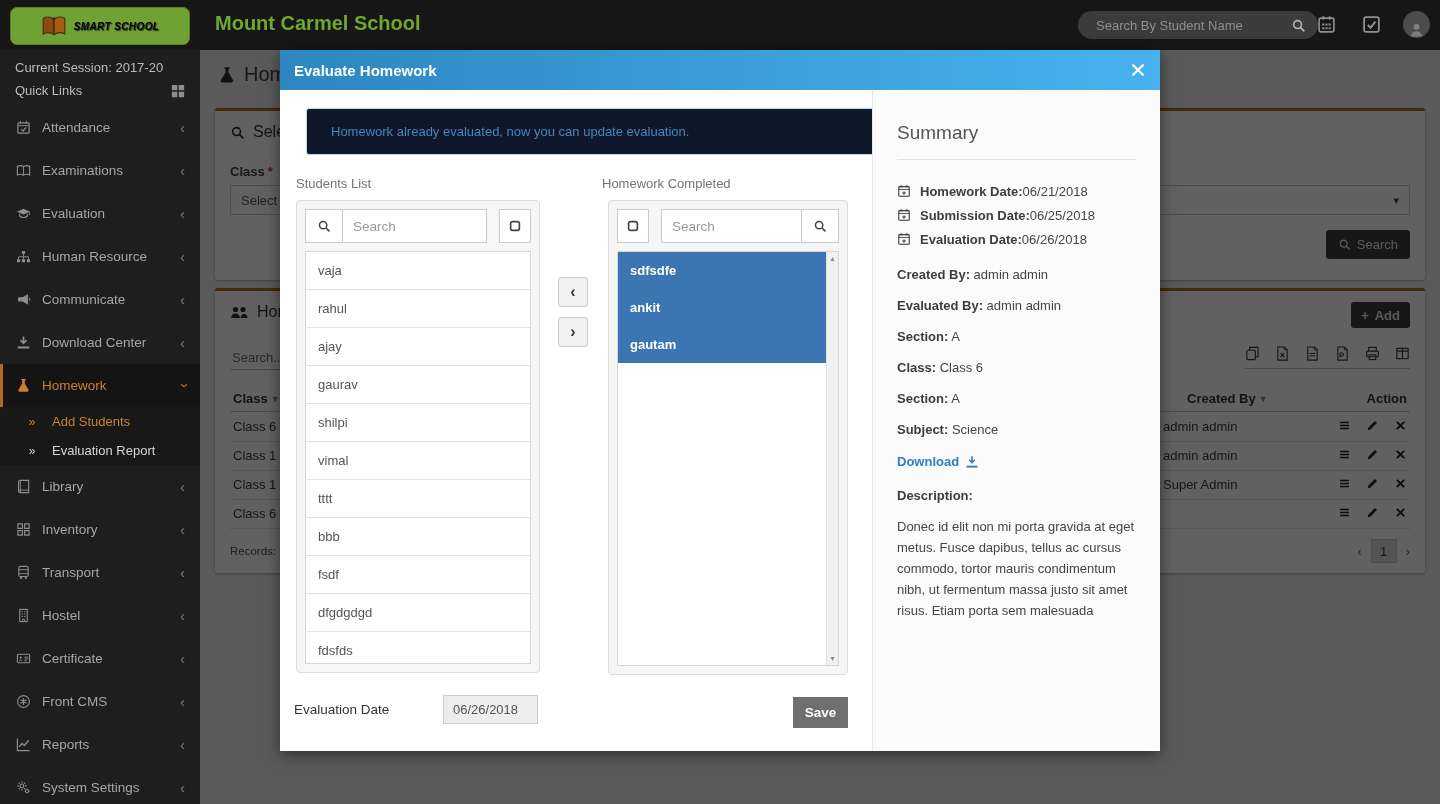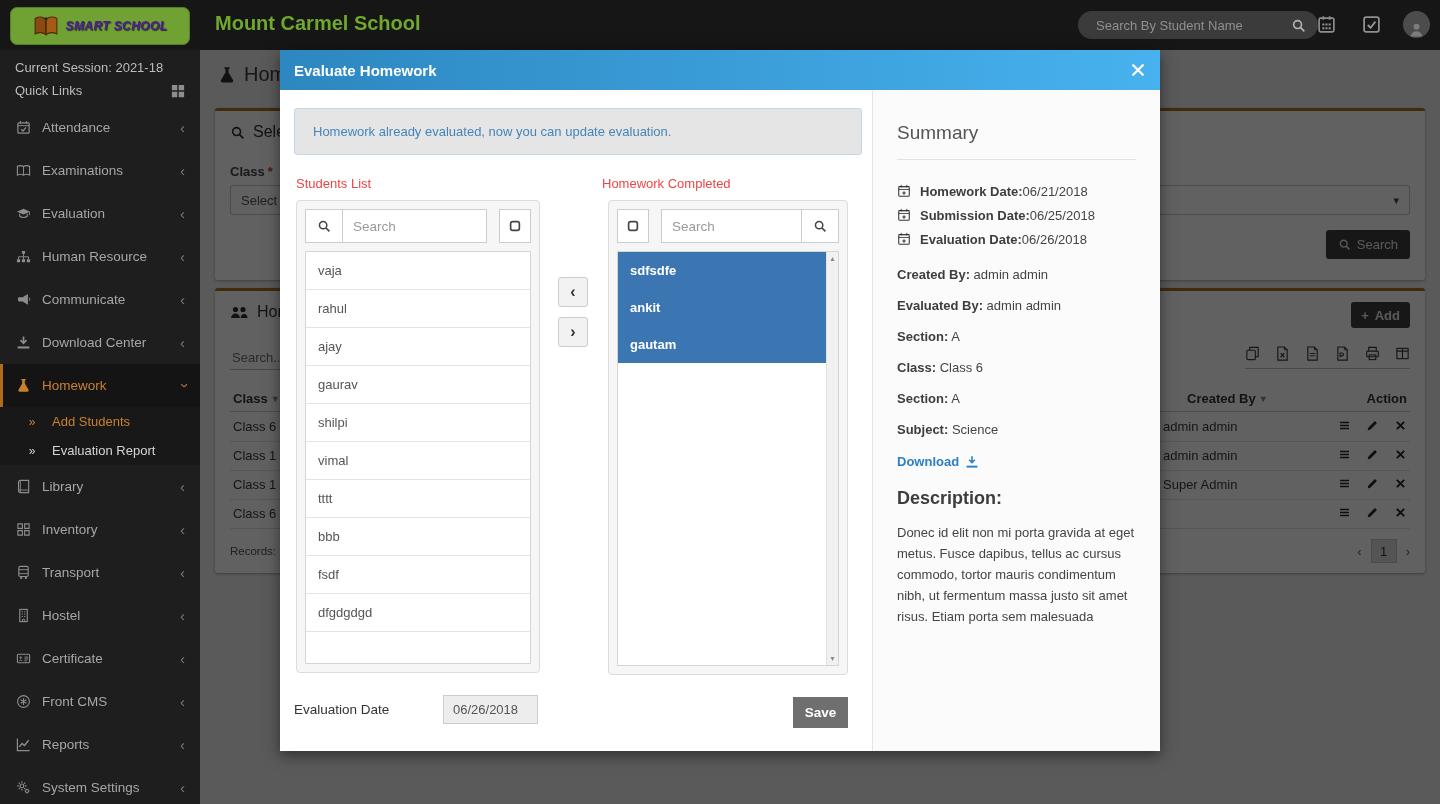--- a/index.html
+++ b/index.html
@@ -7,21 +7,21 @@
        font-family:"Liberation Sans",sans-serif;background:#ececec}
   svg{display:block}
   .ic svg{width:100%;height:100%}
 
   
   .topbar{position:absolute;top:0;left:0;right:0;height:50px;background:#161616;z-index:5}
   .logo{position:absolute;left:10px;top:7px;width:178px;height:36px;background:#6fa233;
         border:1px solid #577f26;border-radius:7px;display:flex;align-items:center;
         justify-content:center;gap:7px}
   .logo .ic{width:26px;height:24px}
-  .logo-text{font-size:12px;font-weight:bold;font-style:italic;color:#4c1d95;
+  .logo-text{font-size:10px;font-weight:bold;font-style:italic;color:#000000;
              letter-spacing:.4px;text-shadow:1px 1px 1px #2c2c2c}
   .school-name{position:absolute;left:215px;top:12px;font-size:20px;font-weight:bold;color:#6fa82c}
   .tsearch{position:absolute;left:1078px;top:11px;width:212px;height:28px;background:#3b3b3b;
            border-radius:14px;display:flex;align-items:center;padding:0 12px 0 16px}
   .tsearch input{flex:1;min-width:0;background:transparent;border:none;outline:none;
                  color:#aaa;font-size:13px;font-family:inherit}
   .tsearch input::placeholder{color:#8f8f8f}
   .tsearch .ic{width:15px;height:15px;color:#b3b3b3}
   .tic{position:absolute;top:15px;width:19px;height:19px;color:#8f8f8f}
   .avatar{position:absolute;left:1403px;top:11px;width:27px;height:27px;border-radius:50%;
@@ -97,24 +97,24 @@
 
   
   .modal{position:absolute;left:280px;top:50px;width:880px;height:701px;background:#fff;z-index:7;
          box-shadow:0 4px 14px rgba(0,0,0,.5)}
   .mhead{position:absolute;top:0;left:0;right:0;height:40px;
          background:linear-gradient(90deg,#2d87c0,#47b2ef);color:#fff;display:flex;
          align-items:center;padding:0 14px;font-size:15px;font-weight:bold;box-sizing:border-box}
   .mclose{position:absolute;right:15px;top:13px;width:14px;height:14px;color:#fff;cursor:pointer}
   .sumcol{position:absolute;top:40px;right:0;width:288px;bottom:0;background:#fbfbfb;
           border-left:1px solid #e6e6e6;box-sizing:border-box;padding:20px 24px}
-  .alert{position:absolute;left:14px;top:58px;width:530px;height:45px;background:#e5e5e5;
+  .alert{position:absolute;left:26px;top:58px;width:530px;height:45px;background:#0f172a;
          border:1px solid #c2d8ea;border-radius:3px;color:#4486bb;font-size:13px;
-         display:flex;align-items:center;padding:0 18px}
-  .dl-label{position:absolute;top:126px;font-size:13px;color:#ef4444}
+         display:flex;align-items:center;padding:0 24px}
+  .dl-label{position:absolute;top:126px;font-size:13px;color:#737373}
   .dlpanel{position:absolute;background:#f6f6f6;border:1px solid #dcdcdc;border-radius:4px;box-sizing:border-box}
   .dl-left{left:16px;top:150px;width:244px;height:473px}
   .dl-right{left:328px;top:150px;width:240px;height:475px}
   .dl-head{position:absolute;left:8px;right:8px;top:8px;height:34px;display:flex}
   .sq-btn{width:38px;height:34px;background:#fff;border:1px solid #ccc;display:flex;
           align-items:center;justify-content:center;color:#444;box-sizing:border-box;flex:none}
   .sq-btn .ic{width:14px;height:14px}
   .dl-input{flex:1;min-width:0;height:34px;border:1px solid #ccc;border-left:none;outline:none;
             font-size:13.5px;color:#555;padding:0 10px;box-sizing:border-box;font-family:inherit}
   .dl-input::placeholder{color:#9a9a9a}
@@ -144,21 +144,21 @@
   
   .sum-title{font-size:19px;color:#555;margin:12px 0 15px}
   .sum-hr{border:none;border-top:1px solid #e3e3e3;margin:0 0 19px}
   .sdate{display:flex;align-items:center;gap:9px;font-size:13px;color:#444;height:24px}
   .sdate .ic{width:14px;height:14px;color:#333}
   .sinfo{font-size:13px;color:#444;margin-top:16px}
   .sinfo b,.sdate b{color:#3d3d3d}
   .download{margin-top:17px;font-size:13px;font-weight:bold;color:#2b7fc3;
             display:flex;align-items:center;gap:6px;cursor:pointer}
   .download .ic{width:14px;height:14px}
-  .desc-label{font-size:18px;font-weight:bold;color:#3d3d3d;margin-top:19px}
+  .desc-label{font-size:13px;font-weight:bold;color:#3d3d3d;margin-top:19px}
   .desc{margin-top:13px;font-size:13px;color:#444;line-height:1.62}
 </style>
 </head>
 <body>
 
 <div class="topbar">
   <div class="logo">
     <span class="ic">
         <svg viewBox="0 0 24 22">
           <path d="M2 4c3-1.6 7-1.6 10 .6V19c-3-2.2-7-2.2-10-.6z" fill="#8a4a12" stroke="#4d2a07"></path>
@@ -196,21 +196,21 @@
     <span class="ic">
         <svg viewBox="0 0 16 16">
           <circle cx="8" cy="5.5" r="2.8" fill="#7c7c7c"></circle>
           <path d="M2.5 14.5c.8-3.2 3-4.8 5.5-4.8s4.7 1.6 5.5 4.8z" fill="#7c7c7c"></path>
         </svg>
       </span>
   </div>
 </div>
 
 <div class="side">
-  <div class="session">Current Session: 2021-18</div>
+  <div class="session">Current Session: 2017-20</div>
   <div class="qlinks">
     <span>Quick Links</span>
     <span class="ic">
         <svg viewBox="0 0 16 16">
           <path d="M1 1h6.2v6.2H1zM8.8 1H15v6.2H8.8zM1 8.8h6.2V15H1zM8.8 8.8H15V15H8.8z" fill="currentColor"></path>
         </svg>
       </span>
   </div>
   <div class="menu">
 
@@ -647,20 +647,21 @@
     <div class="lrow">vaja</div>
         <div class="lrow">rahul</div>
         <div class="lrow">ajay</div>
         <div class="lrow">gaurav</div>
         <div class="lrow">shilpi</div>
         <div class="lrow">vimal</div>
         <div class="lrow">tttt</div>
         <div class="lrow">bbb</div>
         <div class="lrow">fsdf</div>
         <div class="lrow">dfgdgdgd</div>
+        <div class="lrow">fdsfds</div>
       </div>
   </div>
 
   <div class="xfer" style="top:227px">
     <span>‹</span>
   </div>
   <div class="xfer" style="top:267px">
     <span>›</span>
   </div>
 

